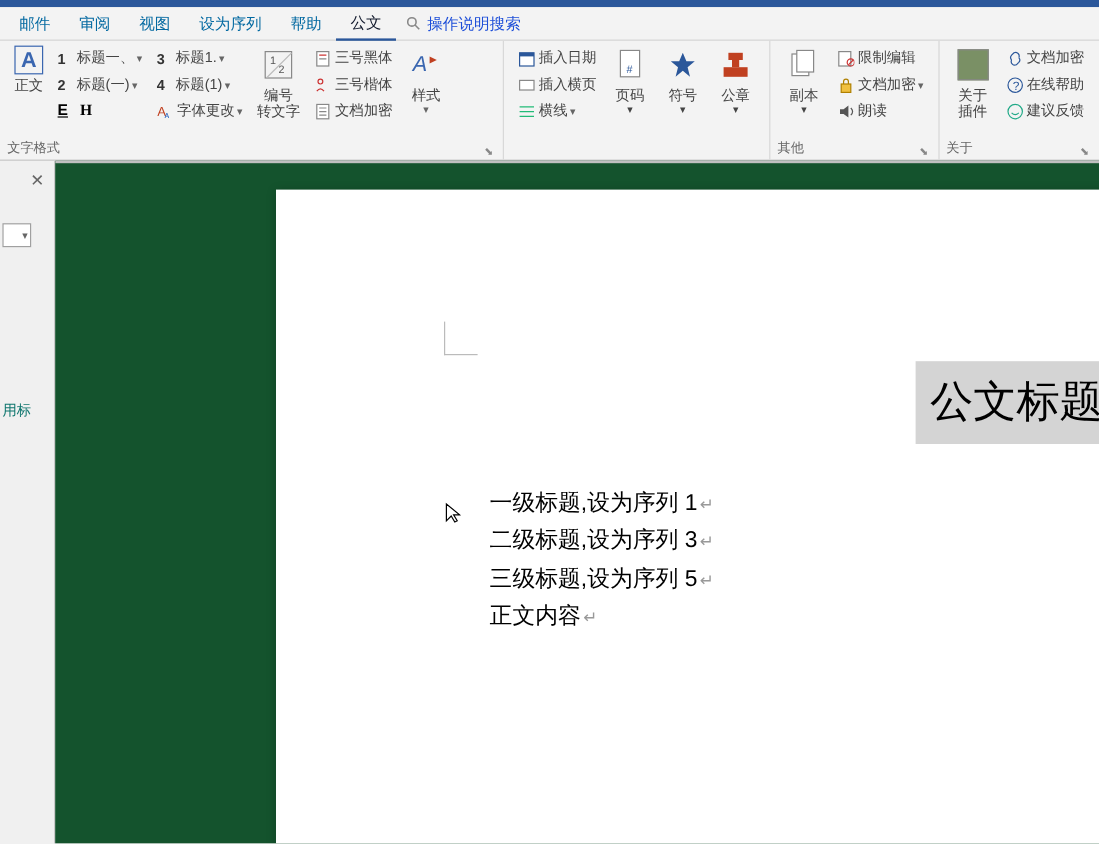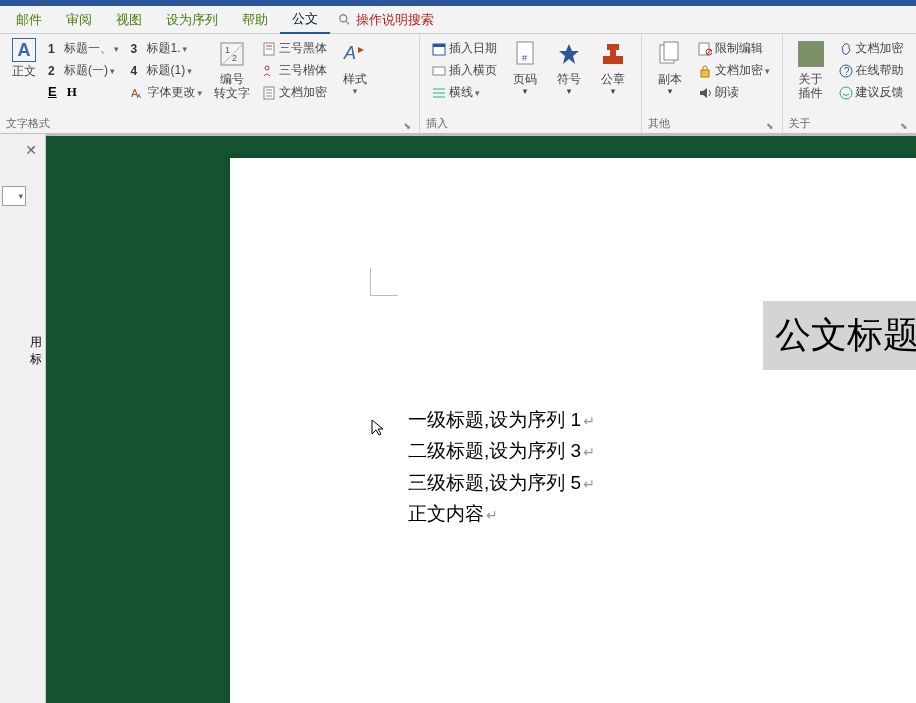--- a/index.html
+++ b/index.html
@@ -1,23 +1,23 @@
 <!DOCTYPE html>
 <html><head>
   <meta charset="utf-8">
   <style>
     * { margin: 0; padding: 0; box-sizing: border-box; font-family: "Microsoft YaHei", "SimSun", sans-serif; }
     body { background: #e6e6e6; width: 916px; height: 703px; overflow: hidden; position: relative; }
     
     .title-bar { height: 6px; background: #2b579a; }
     
     .menu-bar { height: 28px; background: #f3f3f3; display: flex; align-items: center; padding-left: 4px; border-bottom: 1px solid #d0d0d0; }
-    .menu-item { padding: 4px 12px; font-size: 13px; color: #4d7c0f; cursor: pointer; }
+    .menu-item { padding: 4px 12px; font-size: 13px; color: #0369a1; cursor: pointer; }
     .menu-item.active { color: #0f172a; border-bottom: 2px solid #2b579a; }
-    .search-hint { display: flex; align-items: center; margin-left: 8px; color: #b91c1c; font-size: 13px; }
+    .search-hint { display: flex; align-items: center; margin-left: 8px; color: #1d4ed8; font-size: 13px; }
     .search-hint svg { margin-right: 4px; }
     
     .ribbon { height: 100px; background: #f3f3f3; display: flex; border-bottom: 1px solid #c0c0c0; }
     .ribbon-group { display: flex; flex-direction: column; border-right: 1px solid #d8d8d8; padding: 2px 6px 0; position: relative; }
     .ribbon-group-content { display: flex; flex: 1; align-items: flex-start; }
     .ribbon-group-label { font-size: 11px; color: #666; padding: 2px 0; position: relative; }
     .ribbon-group-label .launcher { position: absolute; right: 2px; bottom: 2px; font-size: 9px; color: #888; }
     
     .big-btn { display: flex; flex-direction: column; align-items: center; padding: 2px 6px; cursor: pointer; font-size: 12px; color: #444; }
     .big-btn .icon-box { width: 32px; height: 32px; display: flex; align-items: center; justify-content: center; margin-bottom: 2px; }
@@ -29,21 +29,21 @@
     .small-btn .dd { margin-left: 2px; font-size: 9px; color: #666; }
     .small-btn svg, .small-btn .ico { margin-right: 3px; flex-shrink: 0; }
     
     .row-btns { display: flex; gap: 2px; }
     .tiny-btn { padding: 2px 4px; font-weight: bold; font-size: 13px; cursor: pointer; }
     
     .workspace { display: flex; height: calc(100% - 134px); }
     .nav-pane { width: 46px; background: #f0f0f0; border-right: 1px solid #c8c8c8; position: relative; }
     .nav-close { position: absolute; top: 8px; right: 8px; font-size: 14px; color: #666; cursor: pointer; }
     .nav-search { position: absolute; top: 52px; left: 2px; width: 24px; height: 20px; border: 1px solid #a0a0a0; background: white; display: flex; align-items: center; justify-content: flex-end; padding-right: 2px; }
-    .nav-label { position: absolute; top: 200px; left: 2px; font-size: 12px; color: #000000; margin-left: 28px; }
+    .nav-label { position: absolute; top: 200px; left: 2px; font-size: 12px; color: #0f766e; }
     
     .doc-area { flex: 1; background: #14532d; position: relative; overflow: hidden; }
     .ruler-shadow { position: absolute; top: 0; left: 0; right: 0; height: 2px; background: #c0c0c0; }
     .page { position: absolute; top: 24px; left: 184px; width: 700px; height: 900px; background: white; box-shadow: 0 0 8px rgba(0,0,0,0.2); }
     .page-corner { position: absolute; top: 110px; left: 140px; width: 28px; height: 28px; border-left: 1px solid #bbb; border-bottom: 1px solid #bbb; }
     .doc-title { position: absolute; top: 143px; right: -1px; background: #d4d4d4; padding: 10px 12px; font-size: 36px; font-family: SimSun, serif; }
     .doc-content { position: absolute; top: 246px; left: 178px; font-family: SimSun, serif; font-size: 19px; line-height: 1.65; }
     .doc-content .ret { color: #999; font-size: 14px; margin-left: 2px; }
     .cursor-arrow { position: absolute; top: 260px; left: 140px; }
     
@@ -216,21 +216,20 @@
             <svg width="24" height="24">
               <rect x="6" y="2" width="12" height="6" fill="#c04020"></rect>
               <rect x="2" y="14" width="20" height="8" fill="#c04020"></rect>
               <rect x="9" y="8" width="6" height="6" fill="#c04020"></rect>
             </svg>
           </div>
         <span>公章</span>
           <span class="dd" style="font-size:9px">▾</span>
       </div>
     </div>
-    <div class="ribbon-group-label"><span>插入</span></div>
   </div>
 
   <div class="ribbon-group">
     <div class="ribbon-group-content">
       <div class="big-btn">
         <div class="icon-box">
             <svg width="24" height="26">
               <rect x="2" y="4" width="14" height="18" fill="#fff" stroke="#888"></rect>
               <rect x="6" y="1" width="14" height="18" fill="#fff" stroke="#888"></rect>
             </svg>

